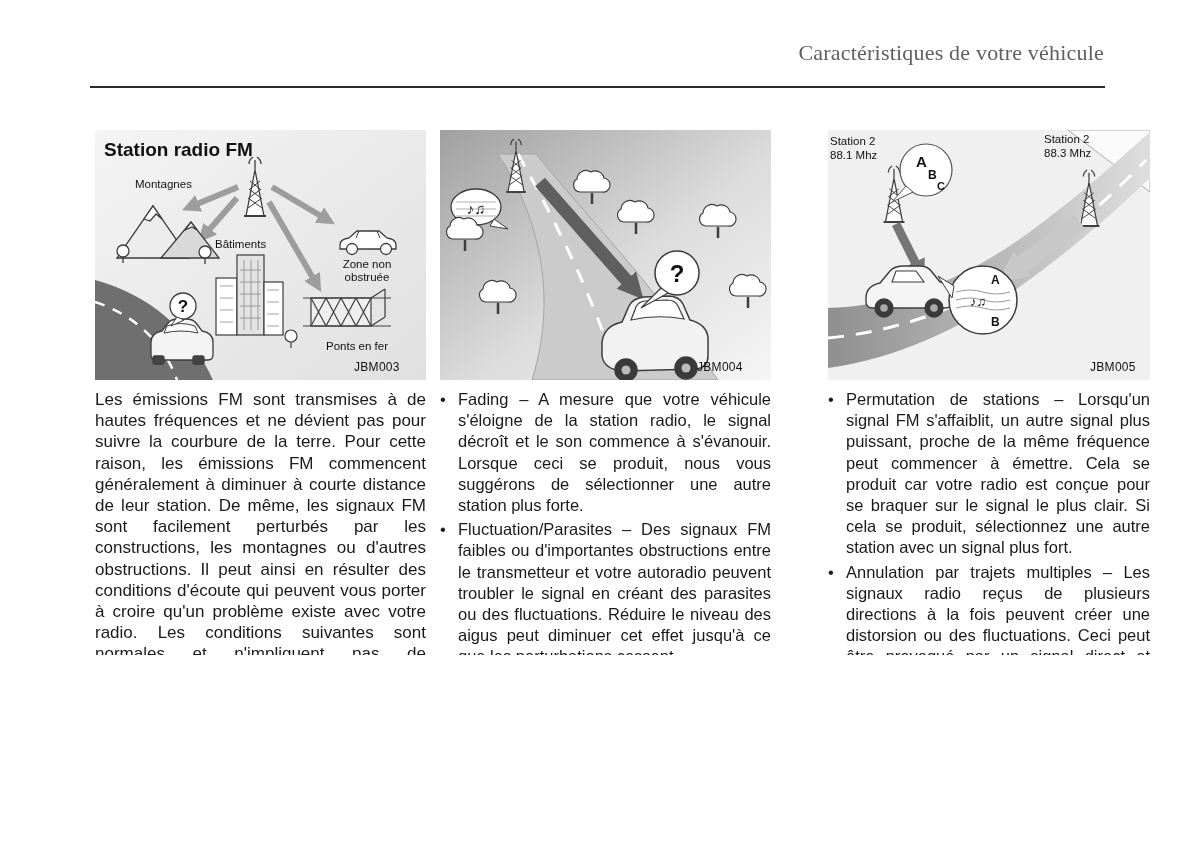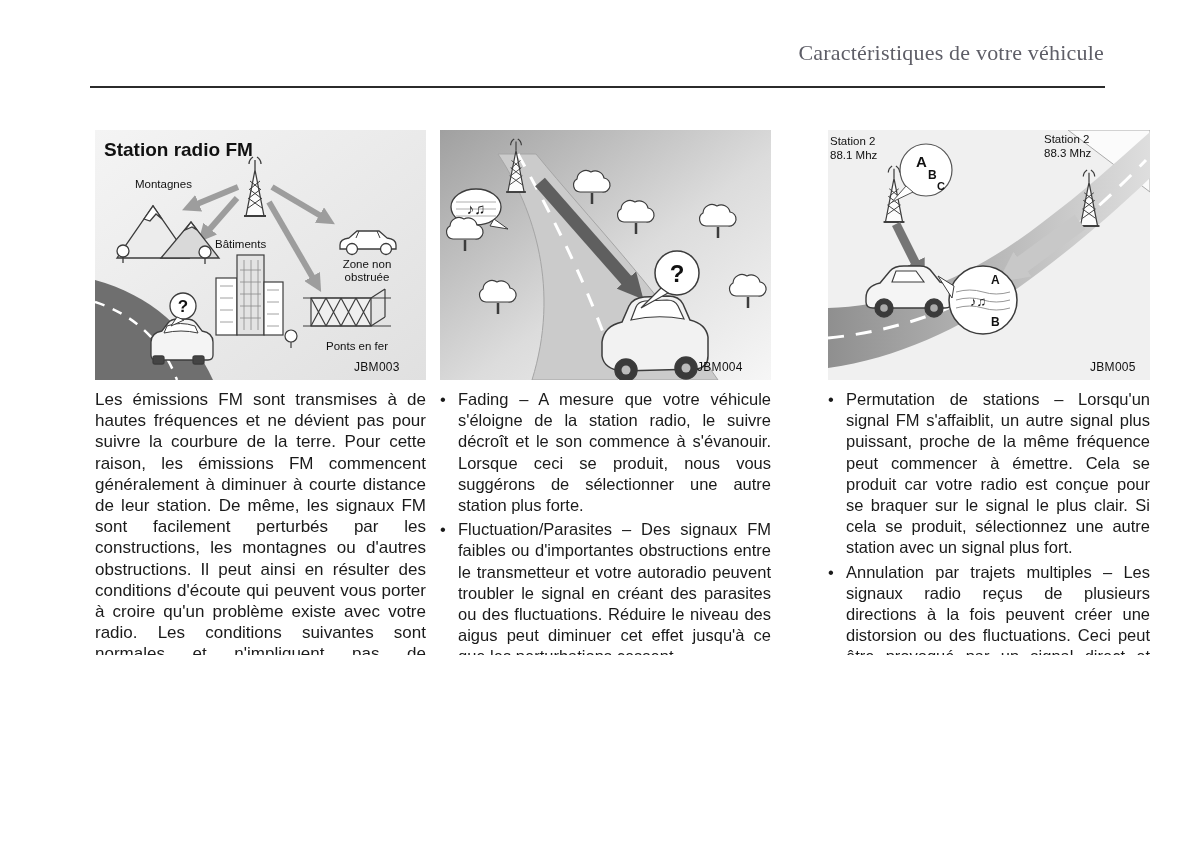--- a/index.html
+++ b/index.html
@@ -216,21 +216,21 @@
           <text class="q-big" x="237" y="152" text-anchor="middle">?</text>
         </g>
 
         <text class="fig-caption" x="257" y="241">JBM004</text>
       </svg>
     </figure>
 
     <ul class="bullets">
       <li class="bullet-item">
         <span class="bullet-marker">•</span>
-        <span class="bullet-text">Fading – A mesure que votre véhicule s'éloigne de la station radio, le suivre décroît et le son commence à s'évanouir. Lorsque ceci se produit, nous vous suggérons de sélectionner une autre station plus forte.</span>
+        <span class="bullet-text">Fading – A mesure que votre véhicule s'éloigne de la station radio, le signal décroît et le son commence à s'évanouir. Lorsque ceci se produit, nous vous suggérons de sélectionner une autre station plus forte.</span>
       </li>
       <li class="bullet-item">
         <span class="bullet-marker">•</span>
         <span class="bullet-text">Fluctuation/Parasites – Des signaux FM faibles ou d'importantes obstructions entre le transmetteur et votre autoradio peuvent troubler le signal en créant des parasites ou des fluctuations. Réduire le niveau des aigus peut diminuer cet effet jusqu'à ce que les perturbations cessent.</span>
       </li>
     </ul>
   </section>
 
   <section class="col col3">
     <figure class="illus">

